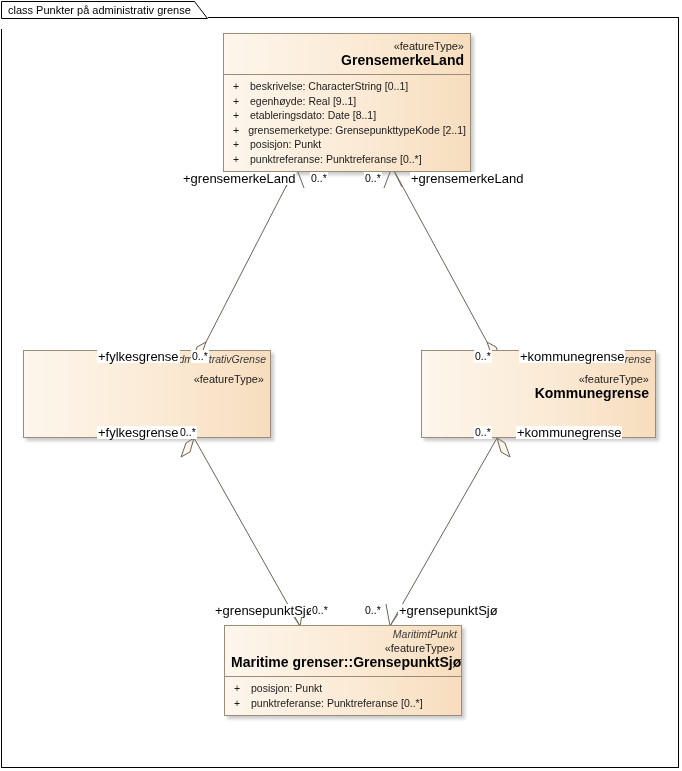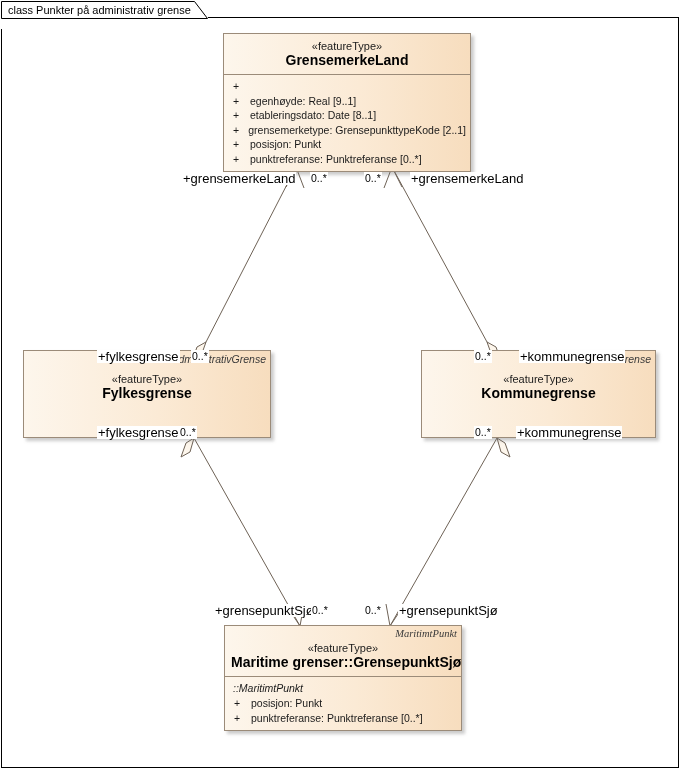--- a/index.html
+++ b/index.html
@@ -66,21 +66,21 @@
   .uml-class {
     position: absolute;
     box-sizing: border-box;
     border: 1px solid #9b8b79;
     background: linear-gradient(to right, #fdf6ec 0%, #fbead5 55%, #f7ddbe 100%);
     box-shadow: 3px 3px 3px rgba(120,120,120,0.38);
     z-index: 3;
   }
   .uml-header {
     padding: 6px 6px 7px 6px;
-    text-align: center;
+    text-align: right;
     position: relative;
   }
   .stereotype {
     font-size: 11px;
     color: #1a1a1a;
     line-height: 13px;
     white-space: nowrap;
   }
   .class-name {
     font-size: 14px;
@@ -199,20 +199,21 @@
 </svg>
 
 <div class="uml-class" id="class-grensemerkeland" style="left:223px; top:33px; width:248px;">
   <div class="uml-header">
     <div class="stereotype">«featureType»</div>
     <div class="class-name">GrensemerkeLand</div>
   </div>
   <div class="compartment-sep uml-attrs">
     <div class="attr-row">
       <span class="attr-vis">+</span>
+      <span>beskrivelse: CharacterString [0..1]</span>
     </div>
     <div class="attr-row">
       <span class="attr-vis">+</span>
       <span>egenhøyde: Real [9..1]</span>
     </div>
     <div class="attr-row">
       <span class="attr-vis">+</span>
       <span>etableringsdato: Date [8..1]</span>
     </div>
     <div class="attr-row">
@@ -227,40 +228,38 @@
       <span class="attr-vis">+</span>
       <span>punktreferanse: Punktreferanse [0..*]</span>
     </div>
   </div>
 </div>
 
 <div class="uml-class" id="class-fylkesgrense" style="left:23px; top:350px; width:248px; height:88px;">
   <span class="corner-type" style="right:4px; top:2px;">AdministrativGrense</span>
   <div class="uml-header" style="padding-top:22px;">
     <div class="stereotype">«featureType»</div>
-    <div class="class-name">Fylkesgrense</div>
   </div>
 </div>
 
 <div class="uml-class" id="class-kommunegrense" style="left:421px; top:350px; width:235px; height:88px;">
   <span class="corner-type" style="right:4px; top:2px;">AdministrativGrense</span>
   <div class="uml-header" style="padding-top:22px;">
     <div class="stereotype">«featureType»</div>
     <div class="class-name">Kommunegrense</div>
   </div>
 </div>
 
 <div class="uml-class" id="class-grensepunktsjo" style="left:224px; top:625px; width:238px;">
-  <span class="corner-type" style="right:4px; top:2px;font-family:Liberation Serif, serif;">MaritimtPunkt</span>
+  <span class="corner-type" style="right:4px; top:2px;">MaritimtPunkt</span>
   <div class="uml-header" style="padding-top:16px;">
     <div class="stereotype">«featureType»</div>
     <div class="class-name">Maritime grenser::GrensepunktSjø</div>
   </div>
   <div class="compartment-sep uml-attrs">
-    <div class="attr-inherit">::MaritimtPunkt</div>
     <div class="attr-row">
       <span class="attr-vis">+</span>
       <span>posisjon: Punkt</span>
     </div>
     <div class="attr-row">
       <span class="attr-vis">+</span>
       <span>punktreferanse: Punktreferanse [0..*]</span>
     </div>
   </div>
 </div>

